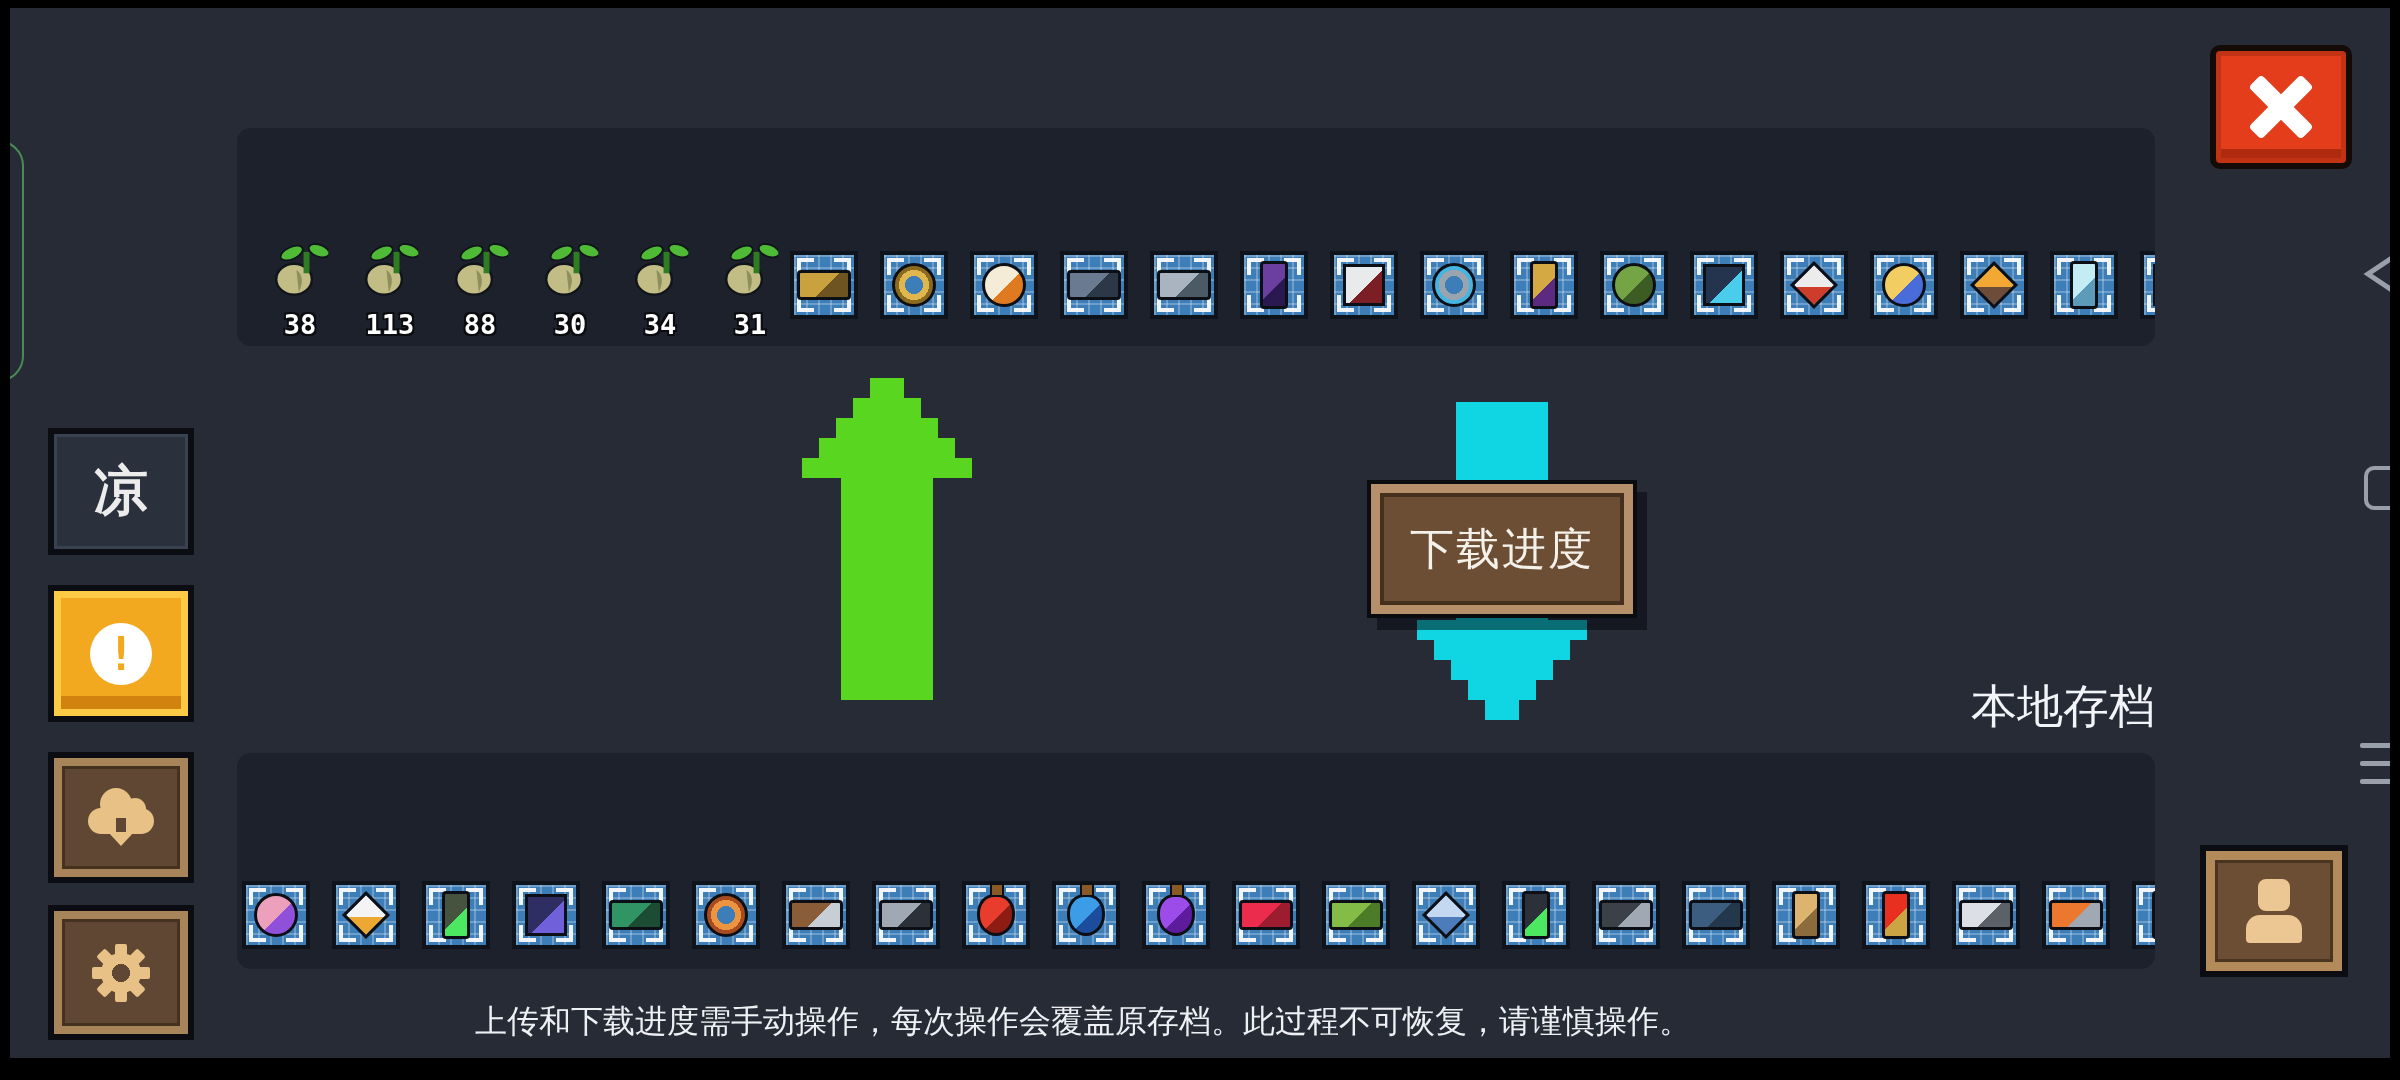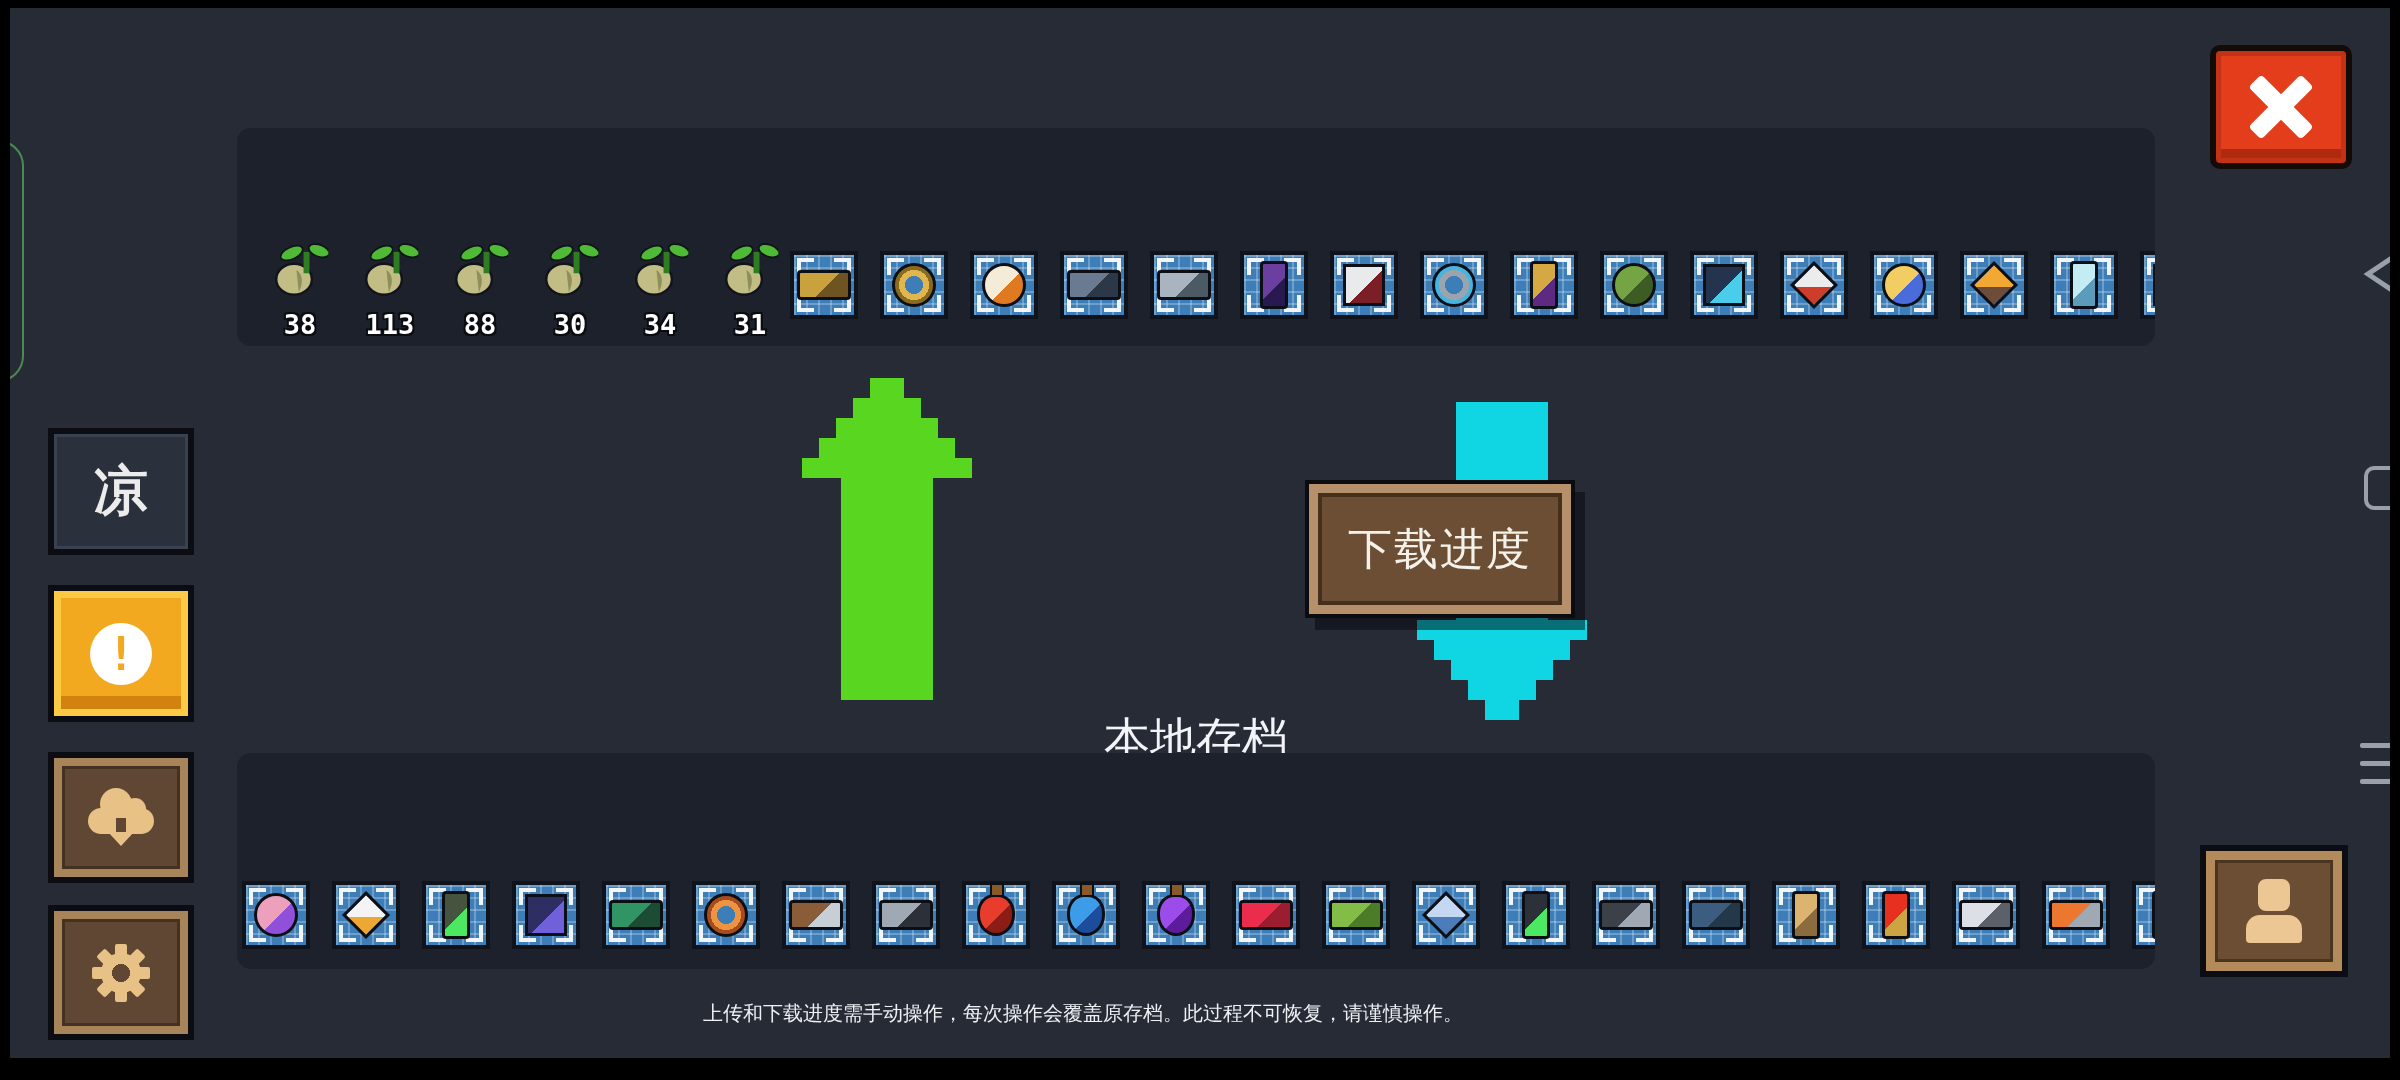--- a/index.html
+++ b/index.html
@@ -2,21 +2,21 @@
 <html><head>
 <meta charset="utf-8">
 <style>
   html,body{margin:0;padding:0;background:#000;width:2400px;height:1080px;overflow:hidden;
     font-family:"Liberation Sans",sans-serif;}
   .screen{position:absolute;left:10px;top:8px;width:2380px;height:1050px;background:#262b36;overflow:hidden;}
 
   .page-title{position:absolute;left:227px;top:38px;width:1918px;text-align:center;
     font-size:46px;line-height:52px;color:#f2f4f8;}
   .warning{position:absolute;left:0;top:992px;width:2146px;text-align:center;
-    font-size:20px;color:#eef0f4;}
+    font-size:32px;color:#eef0f4;}
 
   .panel{position:absolute;left:227px;width:1918px;background:#1d212b;border-radius:14px;overflow:hidden;}
   .panel.cloud{top:120px;height:218px;}
   .panel.local{top:745px;height:216px;}
 
   
   .seed-row{position:absolute;left:18px;top:112px;display:flex;}
   .seed-tile{width:90px;height:100px;flex:none;display:flex;flex-direction:column;align-items:center;}
   .seed-tile svg{width:62px;height:62px;}
   .seed-count{margin-top:12px;font-family:"DejaVu Sans Mono",monospace;font-weight:bold;font-size:27px;color:#fff;
@@ -327,25 +327,25 @@
   </div>
 
   <div class="pix-arrow arrow-cyan" style="left:1407px;top:394px;">
     <div class="arrow-shaft" style="height:218px"></div>
     <div class="arrow-step" style="width:170px"></div>
     <div class="arrow-step" style="width:136px"></div>
     <div class="arrow-step" style="width:102px"></div>
     <div class="arrow-step" style="width:68px"></div>
     <div class="arrow-step" style="width:34px"></div>
   </div>
-  <div class="sign" style="left:1295px;top:472px;justify-content:center;">
+  <div class="sign" style="left:1357px;top:472px;justify-content:center;">
     <span>下载进度</span>
   </div>
 
-  <div class="page-title" style="top:705px;">本地存档</div>
+  <div class="page-title" style="top:672px;text-align:right;">本地存档</div>
 
   <div class="panel local">
     <div class="tile-row local-items">
         <div class="tile">
           <span class="br br-tl"></span>
           <span class="br br-tr"></span>
           <span class="br br-bl"></span>
           <span class="br br-br"></span>
           <div class="item shape-round" style="background: linear-gradient(135deg, rgb(236, 160, 188) 0px, rgb(236, 160, 188) 55%, rgb(144, 80, 218) 55%);"></div>
         </div>

